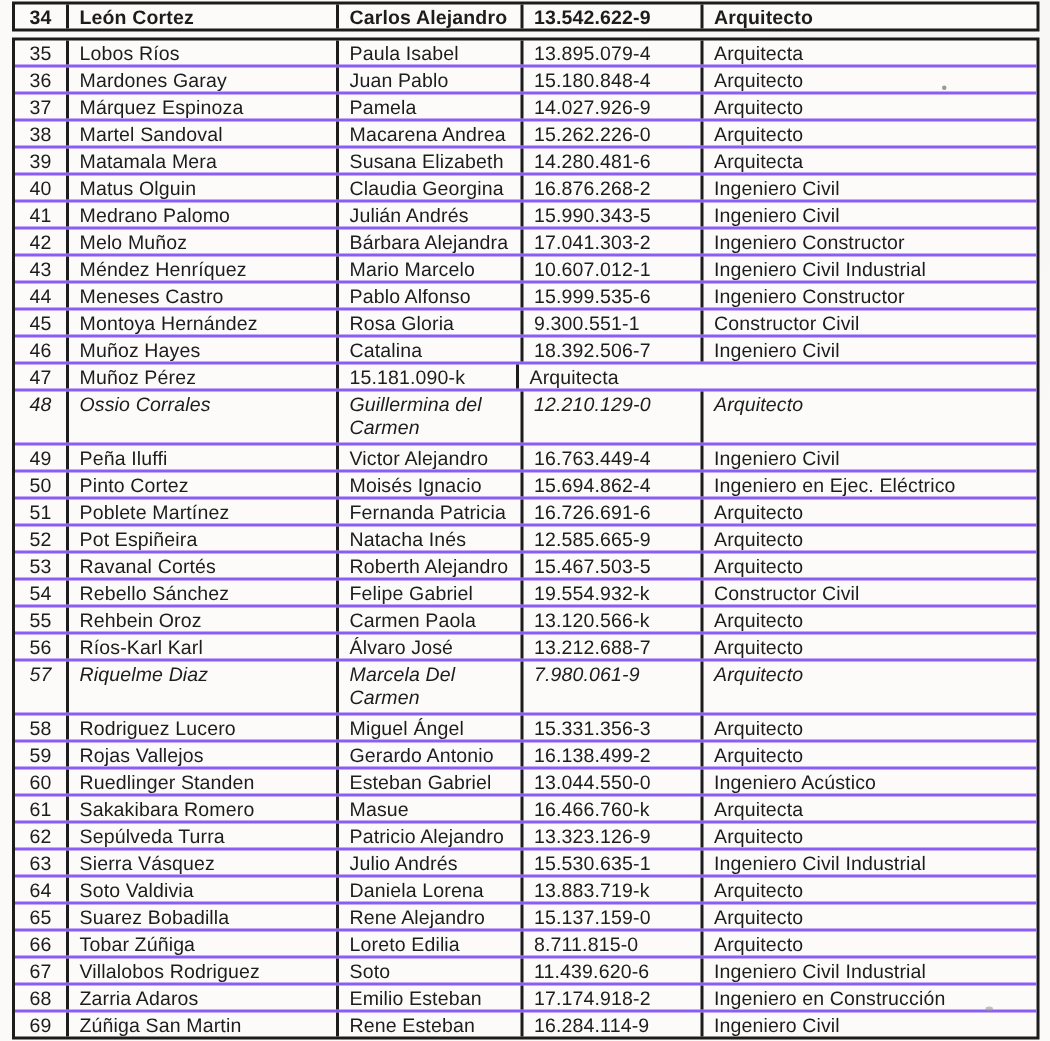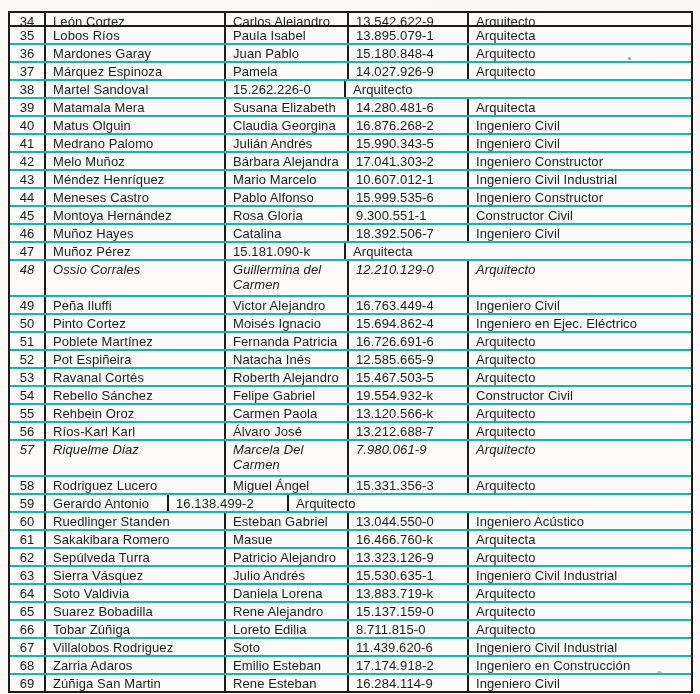--- a/index.html
+++ b/index.html
@@ -17,26 +17,26 @@
       #fbfaf8;
   }
   .tbl {
     position: absolute;
     left: 8px;
     width: 685px;
     border: 2px solid #1c1c1c;
     box-sizing: border-box;
     background: #fcfbfa;
   }
-  .tbl-top  { top: 11px; }
+  .tbl-top  { top: 1px; font-weight: bold; }
   .tbl-main { top: 25px; }
   .row {
     display: flex;
     height: 16px;
-    border-top: 2px solid #14b8a6;
+    border-top: 2px solid #8b5cf6;
     box-sizing: content-box;
   }
   .tbl .row:first-child { border-top: none; }
   .row.tall { height: 34px; }
   .cell {
     box-sizing: border-box;
     border-left: 2px solid #1c1c1c;
     padding: 0 4px 0 7px;
     font-size: 13px;
     line-height: 15px;
@@ -72,40 +72,41 @@
     <div class="cell c2">Carlos Alejandro</div>
     <div class="cell c3">13.542.622-9</div>
     <div class="cell c4">Arquitecto</div>
   </div>
     </div>
   <div class="tbl tbl-main">
       <div class="row">
     <div class="cell c0">35</div>
     <div class="cell c1">Lobos Ríos</div>
     <div class="cell c2">Paula Isabel</div>
-    <div class="cell c3">13.895.079-1</div>
+    <div class="cell c3">13.895.079-4</div>
     <div class="cell c4">Arquitecta</div>
   </div>
       <div class="row">
     <div class="cell c0">36</div>
     <div class="cell c1">Mardones Garay</div>
     <div class="cell c2">Juan Pablo</div>
     <div class="cell c3">15.180.848-4</div>
     <div class="cell c4">Arquitecto</div>
   </div>
       <div class="row">
     <div class="cell c0">37</div>
     <div class="cell c1">Márquez Espinoza</div>
     <div class="cell c2">Pamela</div>
     <div class="cell c3">14.027.926-9</div>
     <div class="cell c4">Arquitecto</div>
   </div>
       <div class="row">
     <div class="cell c0">38</div>
     <div class="cell c1">Martel Sandoval</div>
+    <div class="cell c2">Macarena Andrea</div>
     <div class="cell c3">15.262.226-0</div>
     <div class="cell c4">Arquitecto</div>
   </div>
       <div class="row">
     <div class="cell c0">39</div>
     <div class="cell c1">Matamala Mera</div>
     <div class="cell c2">Susana Elizabeth</div>
     <div class="cell c3">14.280.481-6</div>
     <div class="cell c4">Arquitecta</div>
   </div>
@@ -238,20 +239,21 @@
   </div>
       <div class="row">
     <div class="cell c0">58</div>
     <div class="cell c1">Rodriguez Lucero</div>
     <div class="cell c2">Miguel Ángel</div>
     <div class="cell c3">15.331.356-3</div>
     <div class="cell c4">Arquitecto</div>
   </div>
       <div class="row">
     <div class="cell c0">59</div>
+    <div class="cell c1">Rojas Vallejos</div>
     <div class="cell c2">Gerardo Antonio</div>
     <div class="cell c3">16.138.499-2</div>
     <div class="cell c4">Arquitecto</div>
   </div>
       <div class="row">
     <div class="cell c0">60</div>
     <div class="cell c1">Ruedlinger Standen</div>
     <div class="cell c2">Esteban Gabriel</div>
     <div class="cell c3">13.044.550-0</div>
     <div class="cell c4">Ingeniero Acústico</div>

